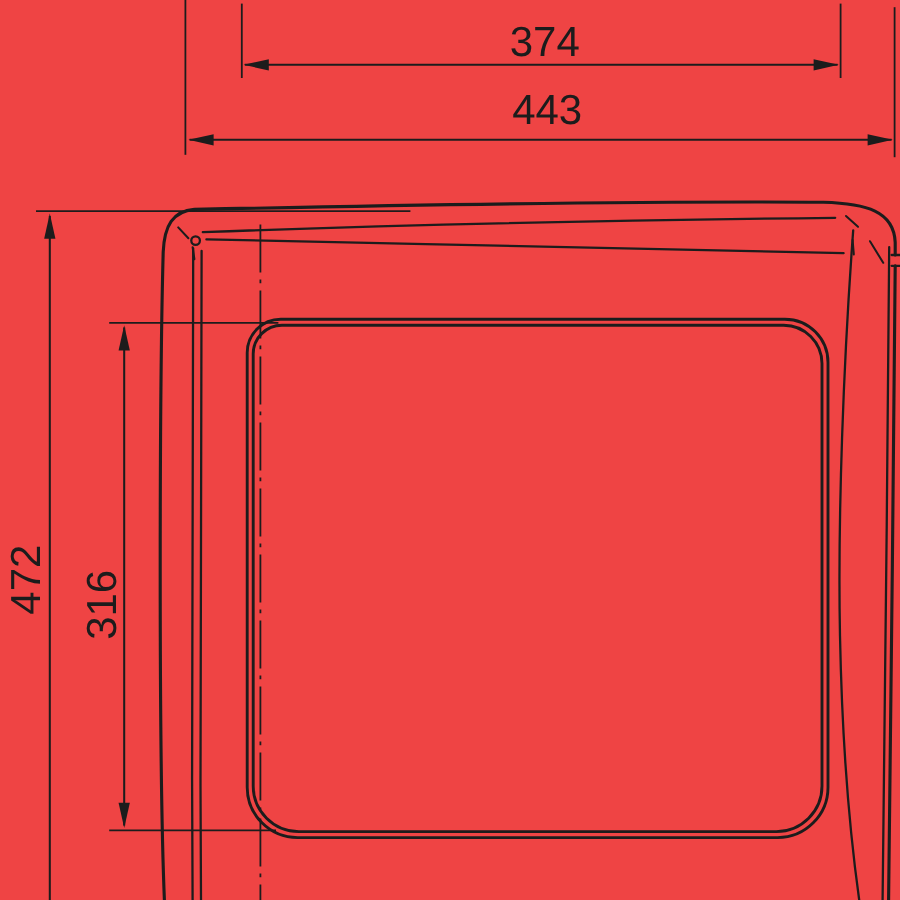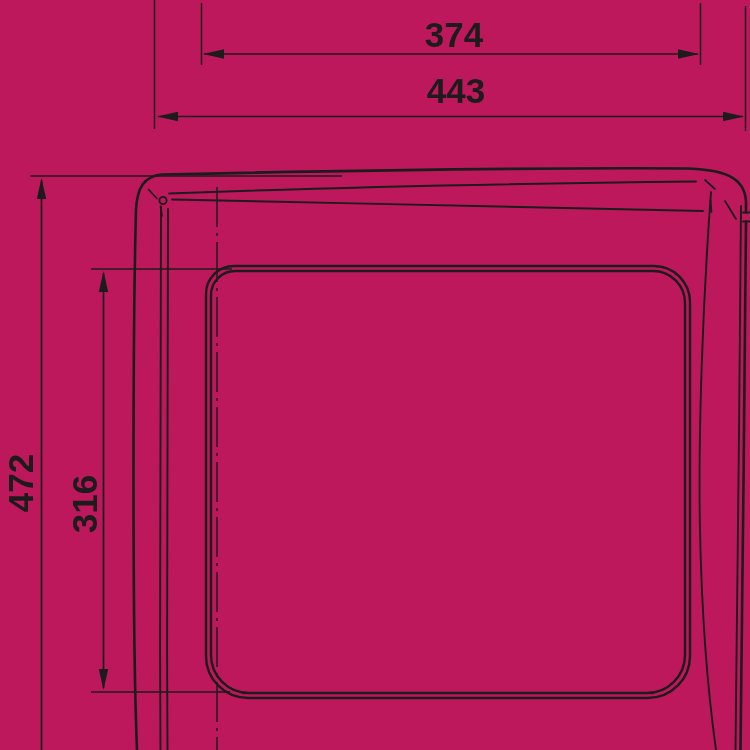--- a/index.html
+++ b/index.html
@@ -4,24 +4,23 @@
 <style>
   html, body {
     margin: 0;
     padding: 0;
     background: #ffffff;
   }
   .canvas {
     position: relative;
     width: 750px;
     height: 750px;
-    background: #be185d;
+    background: #ef4444;
     overflow: hidden;
     font-family: "Liberation Sans", sans-serif;
-    font-weight: bold;
   }
   svg { display: block; }
   .dim-text {
     font-family: "Liberation Sans", sans-serif;
     font-size: 35px;
     fill: #1c1c1c;
   }
   .thin   { stroke: #1c1c1c; stroke-width: 1.5; fill: none; }
   .dim    { stroke: #1c1c1c; stroke-width: 1.7; fill: none; }
   .body-l { stroke: #1c1c1c; stroke-width: 2.6; fill: none; stroke-linecap: round; }

